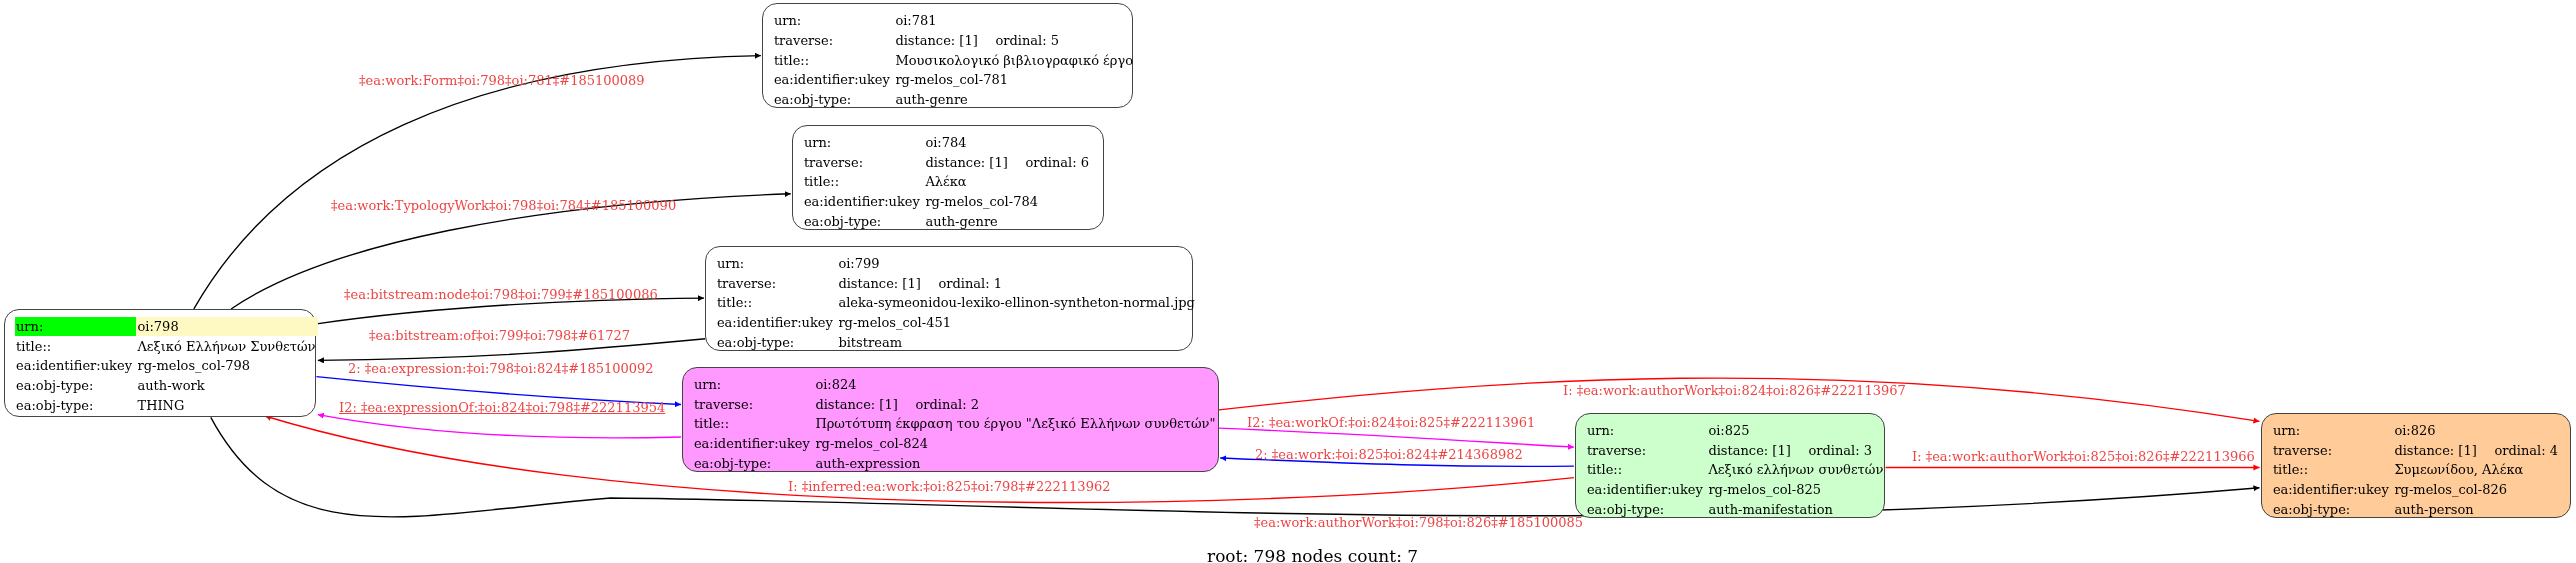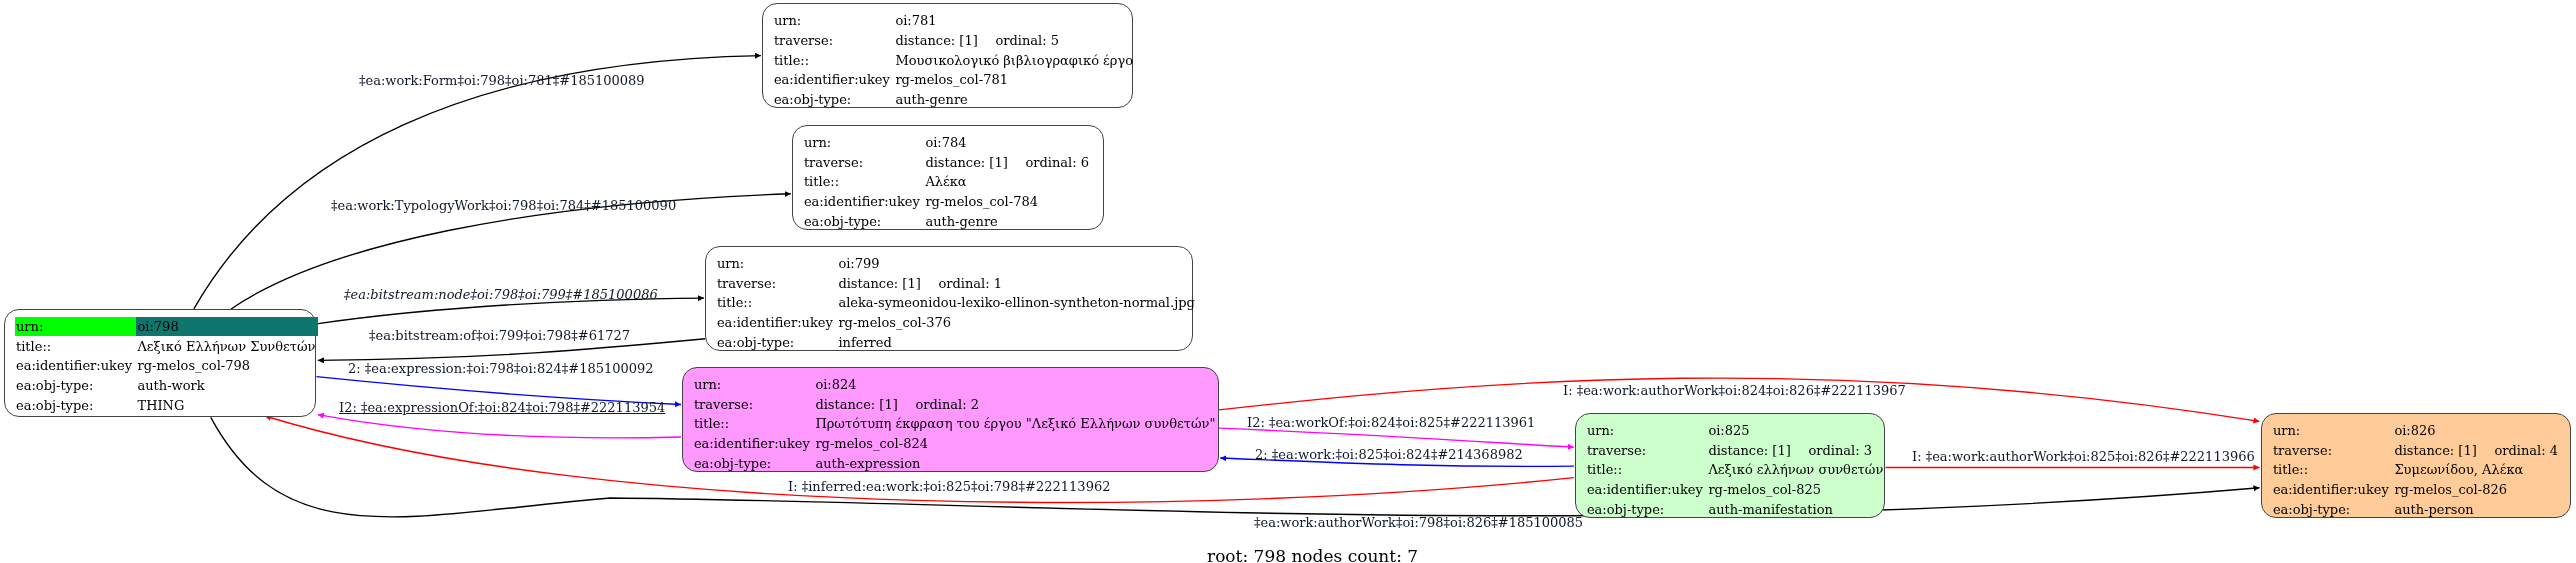--- a/index.html
+++ b/index.html
@@ -6,21 +6,21 @@
   body { width: 2576px; height: 563px; position: relative; overflow: hidden;
          font-family: "DejaVu Serif", "Liberation Serif", serif; }
   #graph { position: absolute; left: 0; top: 0; width: 2576px; height: 563px; }
   .node { position: absolute; border: 1.4px solid #444; border-radius: 15px; box-sizing: border-box;
           padding: 6.8px 8.1px 5.4px 9.5px; }
   .node table { border-collapse: separate; border-spacing: 0; }
   .node td { font-size: 13px; line-height: 17.6px; padding: 0 2.7px 0 1.4px; white-space: nowrap; color: #000; height: 19.7px; }
   .node td.k { padding-right: 4.1px; }
   .node tr.hl td { background: #00ff00; }
   .node .sp { display: inline-block; width: 17.6px; }
-  .elabel { position: absolute; font-size: 13px; white-space: nowrap; color: #0f172a; line-height: 15px; }
+  .elabel { position: absolute; font-size: 13px; white-space: nowrap; color: #ef4444; line-height: 15px; }
   .footer { position: absolute; font-size: 17px; white-space: nowrap; }
 </style>
 </head>
 <body>
 
 <svg id="graph" xmlns="http://www.w3.org/2000/svg" width="2576" height="563" viewBox="0 0 3800 831">
   <defs>
     <marker id="ah-000000" viewBox="0 0 10 10" refX="10" refY="5" markerWidth="9" markerHeight="9" orient="auto" markerUnits="userSpaceOnUse">
         <path d="M0,0 L10,5 L0,10 z" fill="#000000"></path>
       </marker>
@@ -48,21 +48,21 @@
       <path d="M 2322 705 C 1800 760, 900 770, 390 614" fill="none" stroke="#ff0000" stroke-width="2" marker-end="url(#ah-ff0000)"></path>
       <path d="M 310 616 C 420 820, 600 760, 900 735 C 1500 740, 2400 800, 3334 720" fill="none" stroke="#000000" stroke-width="2" marker-end="url(#ah-000000)"></path>
     </g>
 </svg>
 
 <div class="node" id="n-798" style="left: 4.1px; top: 309px; width: 312px; height: 108px; background: rgb(255, 255, 255);">
   <table>
     <tbody>
         <tr class="hl">
           <td class="k" style="background: rgb(0, 255, 0);">urn:</td>
-          <td style="background: #0f766e; margin-left: 44px;">oi:798</td>
+          <td style="background: #fef9c3; margin-left: 44px;">oi:798</td>
         </tr>
     <tr>
           <td class="k">title::</td>
           <td>Λεξικό Ελλήνων Συνθετών</td>
         </tr>
     <tr>
           <td class="k">ea:identifier:ukey</td>
           <td>rg-melos_col-798</td>
         </tr>
     <tr>
@@ -141,25 +141,25 @@
     <tr>
           <td class="k">traverse:</td>
           <td><span>distance: [1]</span><span class="sp"></span><span>ordinal: 1</span></td>
         </tr>
     <tr>
           <td class="k">title::</td>
           <td>aleka-symeonidou-lexiko-ellinon-syntheton-normal.jpg</td>
         </tr>
     <tr>
           <td class="k">ea:identifier:ukey</td>
-          <td>rg-melos_col-376</td>
-        </tr>
-    <tr>
-          <td class="k">ea:obj-type:</td>
-          <td>inferred</td>
+          <td>rg-melos_col-451</td>
+        </tr>
+    <tr>
+          <td class="k">ea:obj-type:</td>
+          <td>bitstream</td>
         </tr>
   </tbody>
     </table>
 </div>
 
 <div class="node" id="n-824" style="left:682px; top:367px; width:537px; height:105px; background:#ff99ff;">
   <table>
     <tbody>
         <tr>
           <td class="k">urn:</td>
@@ -234,21 +234,21 @@
     <tr>
           <td class="k">ea:obj-type:</td>
           <td>auth-person</td>
         </tr>
   </tbody>
     </table>
 </div>
 
 <div class="elabel" style="left:359px; top:73px;">‡ea:work:Form‡oi:798‡oi:781‡#185100089</div>
 <div class="elabel" style="left:331px; top:198px;">‡ea:work:TypologyWork‡oi:798‡oi:784‡#185100090</div>
-<div class="elabel" style="left:344px; top:287px;font-style:italic;">‡ea:bitstream:node‡oi:798‡oi:799‡#185100086</div>
+<div class="elabel" style="left:344px; top:287px;">‡ea:bitstream:node‡oi:798‡oi:799‡#185100086</div>
 <div class="elabel" style="left:369px; top:328px;">‡ea:bitstream:of‡oi:799‡oi:798‡#61727</div>
 <div class="elabel" style="left:348px; top:361px;">2: ‡ea:expression:‡oi:798‡oi:824‡#185100092</div>
 <div class="elabel" style="left:339px; top:400px;text-decoration:underline;">I2: ‡ea:expressionOf:‡oi:824‡oi:798‡#222113954</div>
 <div class="elabel" style="left:1563px; top:383px;">I: ‡ea:work:authorWork‡oi:824‡oi:826‡#222113967</div>
 <div class="elabel" style="left:1247px; top:415px;">I2: ‡ea:workOf:‡oi:824‡oi:825‡#222113961</div>
 <div class="elabel" style="left:1255px; top:447px;">2: ‡ea:work:‡oi:825‡oi:824‡#214368982</div>
 <div class="elabel" style="left:1912px; top:449px;">I: ‡ea:work:authorWork‡oi:825‡oi:826‡#222113966</div>
 <div class="elabel" style="left:788px; top:479px;">I: ‡inferred:ea:work:‡oi:825‡oi:798‡#222113962</div>
 <div class="elabel" style="left:1226px; top:515px;margin-left:28px;">‡ea:work:authorWork‡oi:798‡oi:826‡#185100085</div>
 

